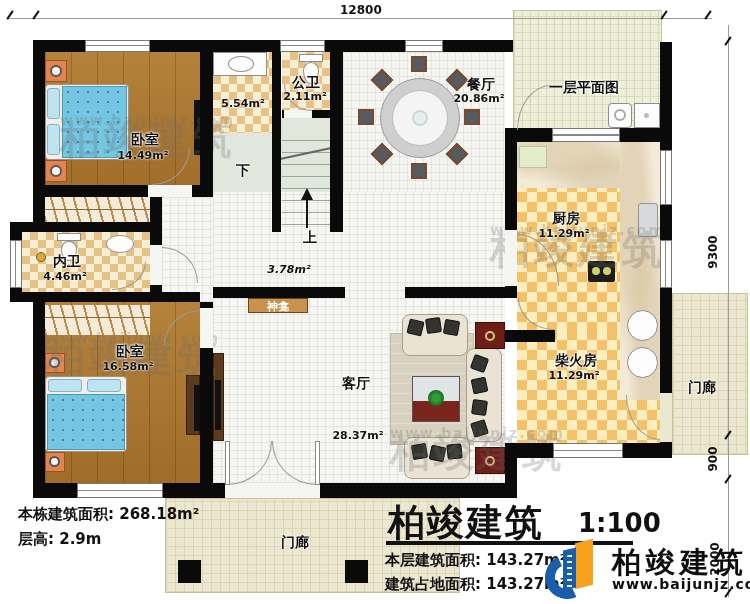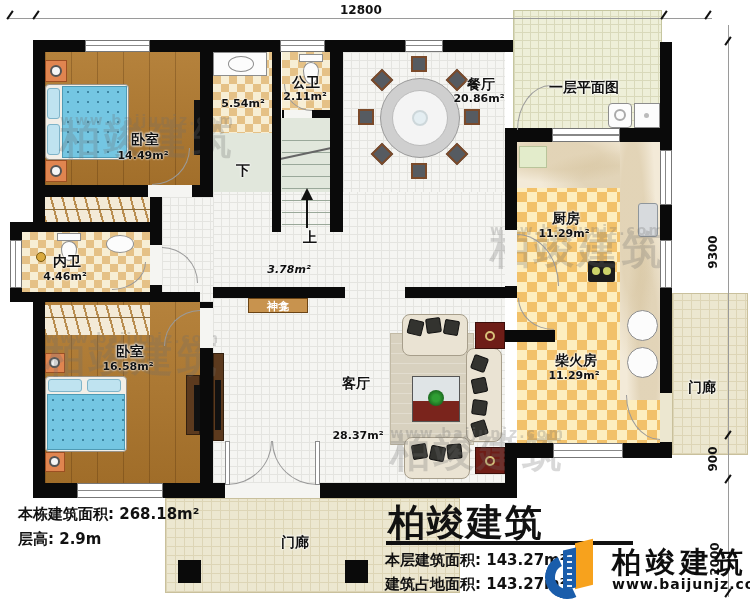--- a/index.html
+++ b/index.html
@@ -317,20 +317,21 @@
   <div class="tick" style="left:723px;top:478px;"></div>
   <div class="tick" style="left:723px;top:592px;"></div>
   <div class="dim vdim" style="left:696px;top:245px;">9300</div>
   <div class="dim vdim" style="left:700px;top:452px;">900</div>
   <div class="dim vdim" style="left:698px;top:552px;">2000</div>
 
   <div class="note" style="left:18px;top:505px;">本栋建筑面积: 268.18m²</div>
   <div class="note" style="left:18px;top:530px;">层高: 2.9m</div>
 
   <div class="tb-title" style="left:388px;top:498px;">柏竣建筑</div>
+  <div class="tb-scale" style="left:578px;top:508px;">1:100</div>
   <div class="tb-line" style="left:386px;top:541px;width:247px;height:4px;"></div>
   <div class="tb-item" style="left:385px;top:551px;">本层建筑面积: 143.27m²</div>
   <div class="tb-item" style="left:385px;top:575px;">建筑占地面积: 143.27m²</div>
 
   <div style="left:545px;top:541px;width:62px;height:58px;">
     <div style="left:0px;top:14px;width:44px;height:44px;border:10px solid #1a5dab;border-radius:50%;border-top-color:transparent;border-right-color:transparent;transform:rotate(20deg);"></div>
     <div style="left:30px;top:0px;width:18px;height:46px;background:#f7a21d;transform:skewY(-14deg);"></div>
     <div style="left:18px;top:8px;width:13px;height:40px;background:#1a5dab;transform:skewY(-14deg);background-image:repeating-linear-gradient(180deg,rgba(255,255,255,.9) 0 2px,transparent 2px 6px);background-size:5px 100%;background-repeat:no-repeat;background-position:4px 6px;"></div>
   </div>
   <div class="brand-name" style="left:612px;top:543px;">柏竣建筑</div>

